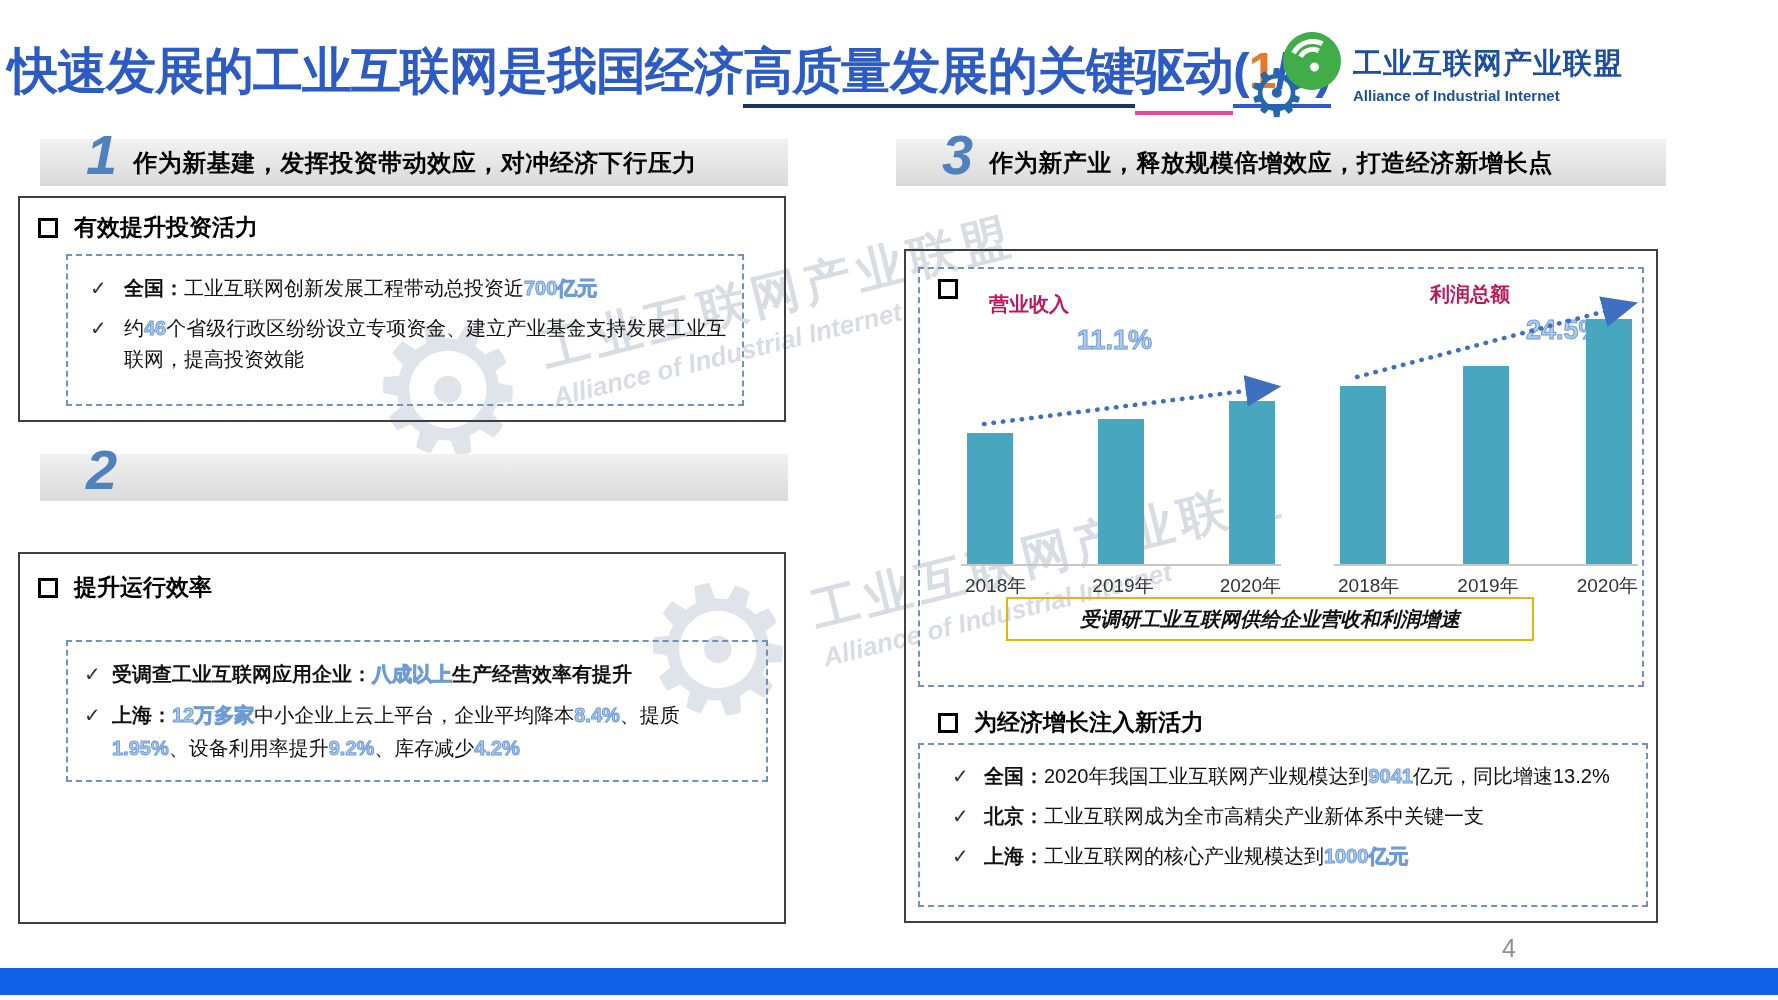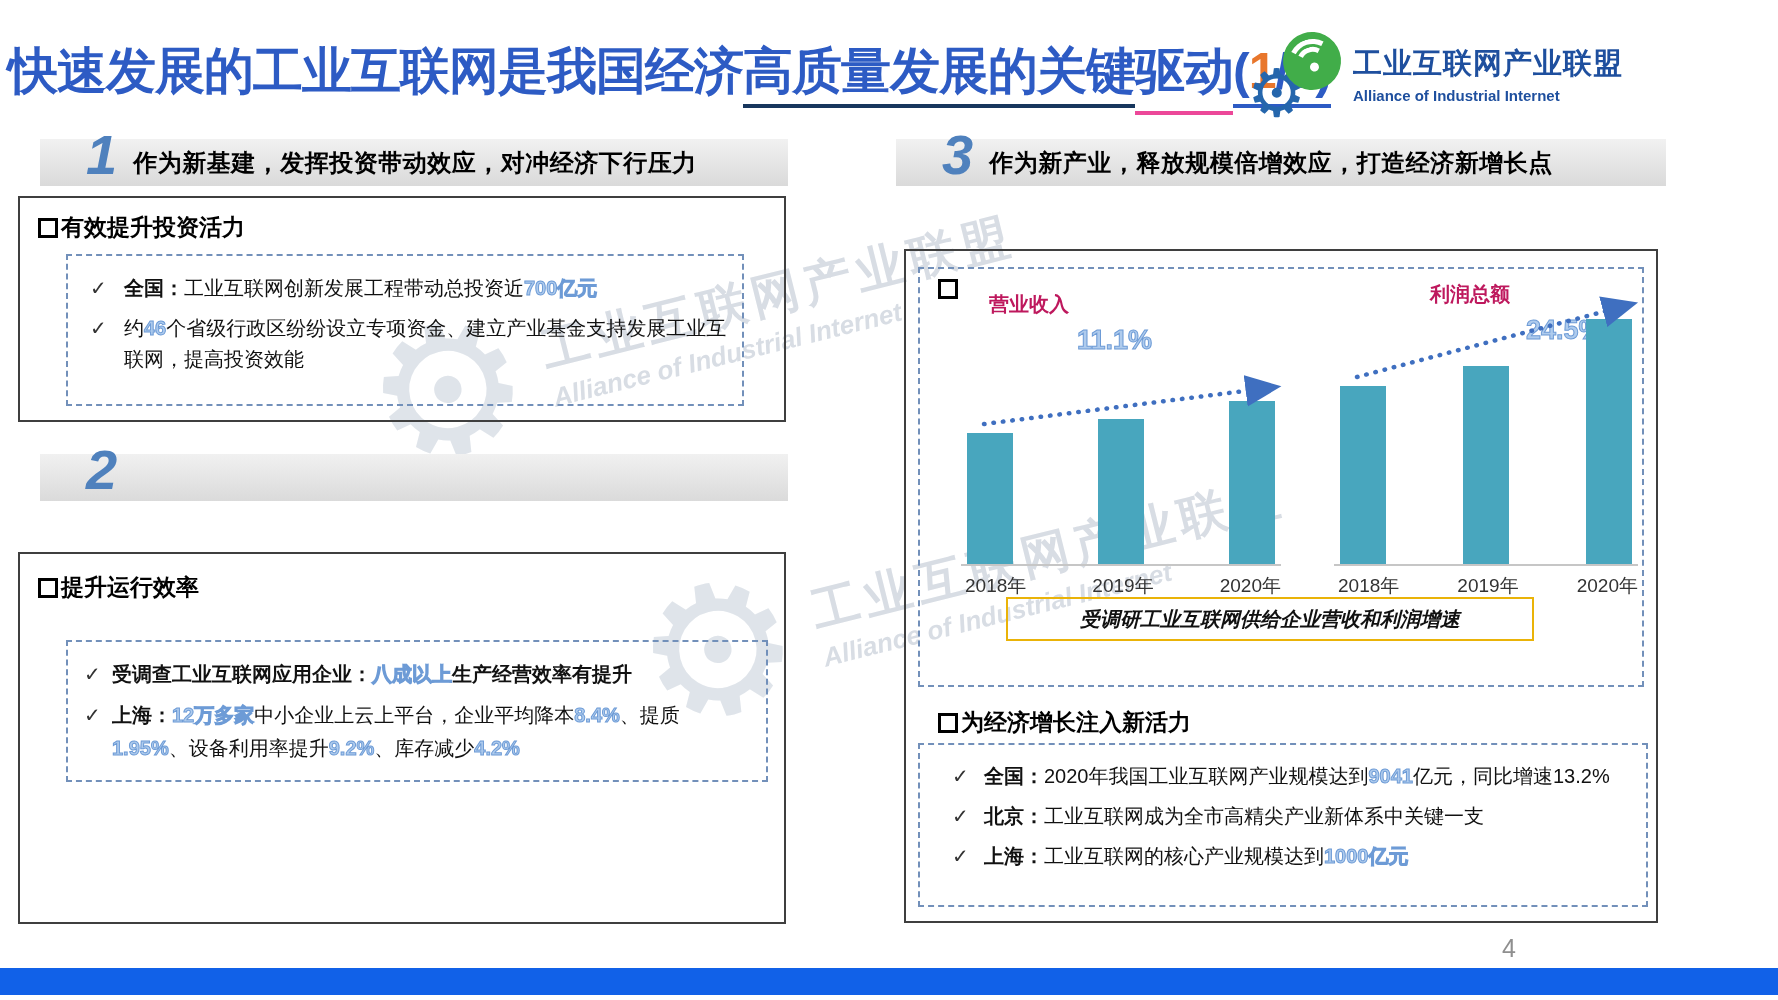--- a/index.html
+++ b/index.html
@@ -44,21 +44,21 @@
   .sb1{left:40px;top:139px;width:748px;}
   .sb2{left:40px;top:454px;width:748px;}
   .sb3{left:896px;top:139px;width:770px;}
 
   
   .obox{position:absolute;z-index:1;border:2px solid #3f3f3f;background:transparent;}
   .b1{left:18px;top:196px;width:764px;height:222px;}
   .b2{left:18px;top:552px;width:764px;height:368px;}
   .b3{left:904px;top:249px;width:750px;height:670px;}
 
-  .bhead{position:absolute;display:flex;align-items:center;gap:3px;
+  .bhead{position:absolute;display:flex;align-items:center;gap:16px;
          font-size:23px;font-weight:800;color:#000;white-space:nowrap;}
   .sq{width:14px;height:14px;border:3px solid #000;display:inline-block;flex:0 0 auto;}
 
   .dbox{position:absolute;border:2px dashed #7290ba;box-sizing:border-box;}
 
   .b1 .bhead{left:18px;top:14px;}
   .b1 .dbox{left:46px;top:56px;width:678px;height:152px;padding:8px 0 0 0;}
 
   .b2 .bhead{left:18px;top:18px;}
   .b2 .dbox{left:46px;top:86px;width:702px;height:142px;padding:8px 14px;box-sizing:border-box;}

